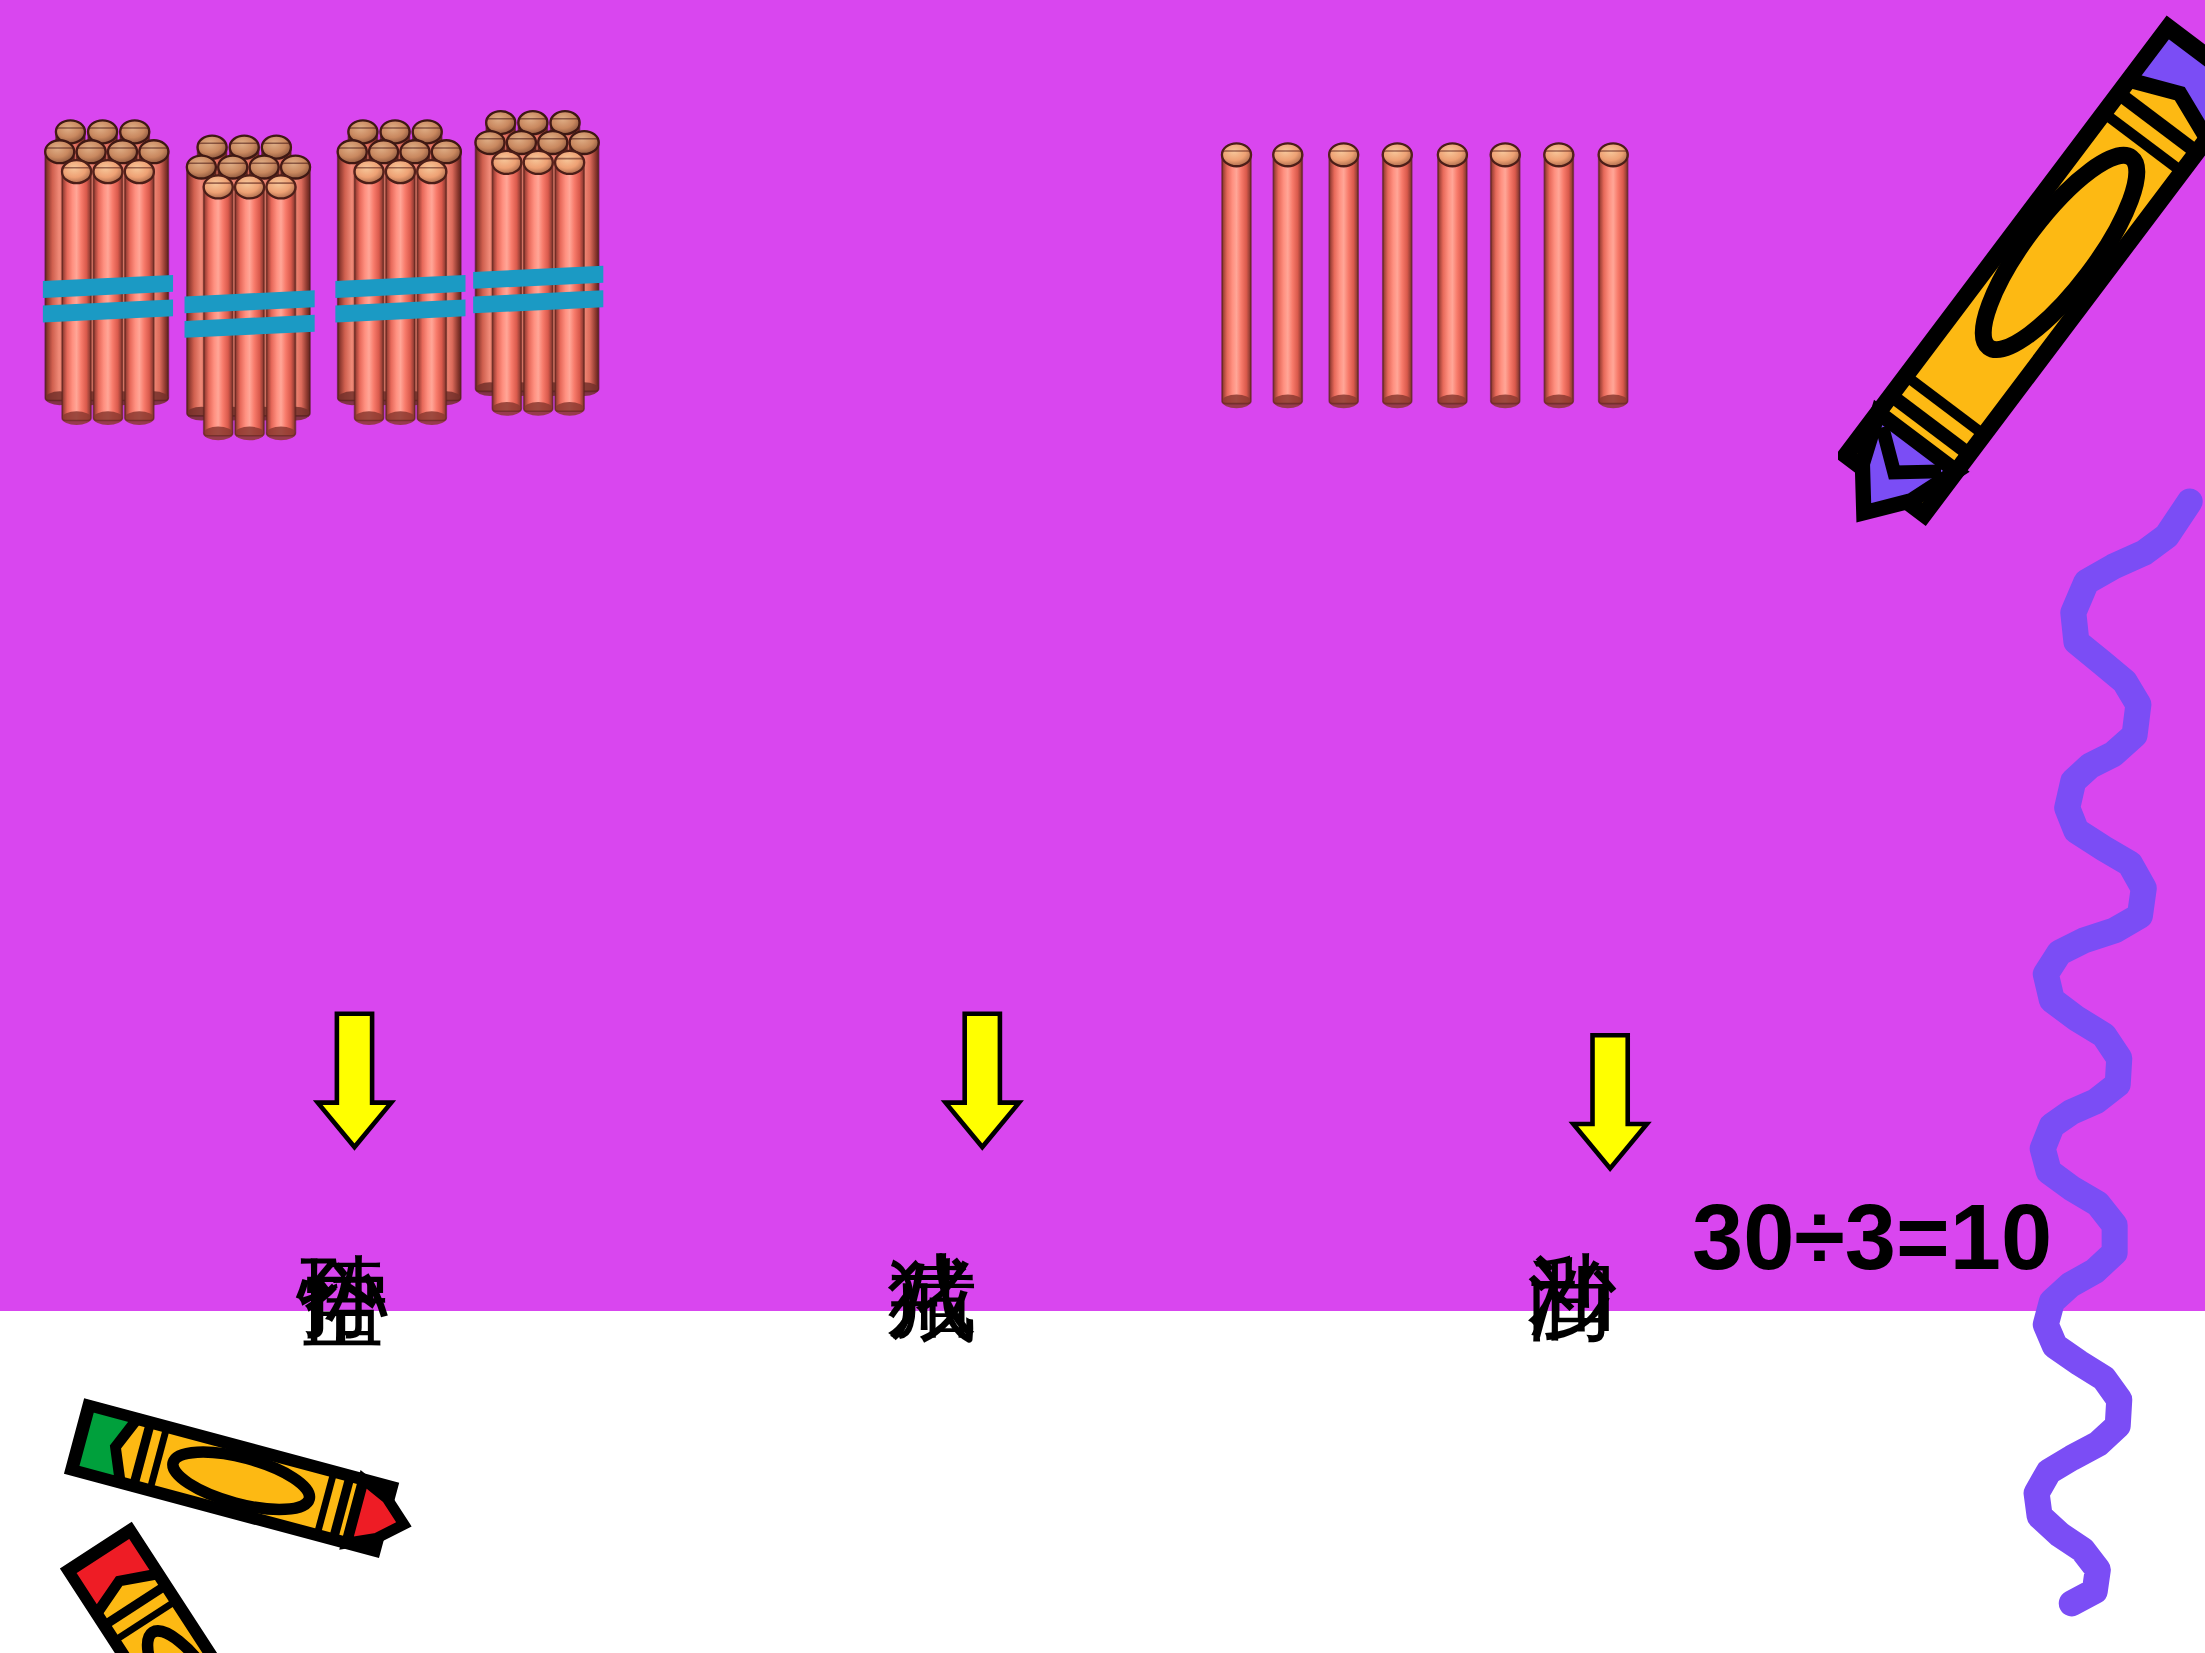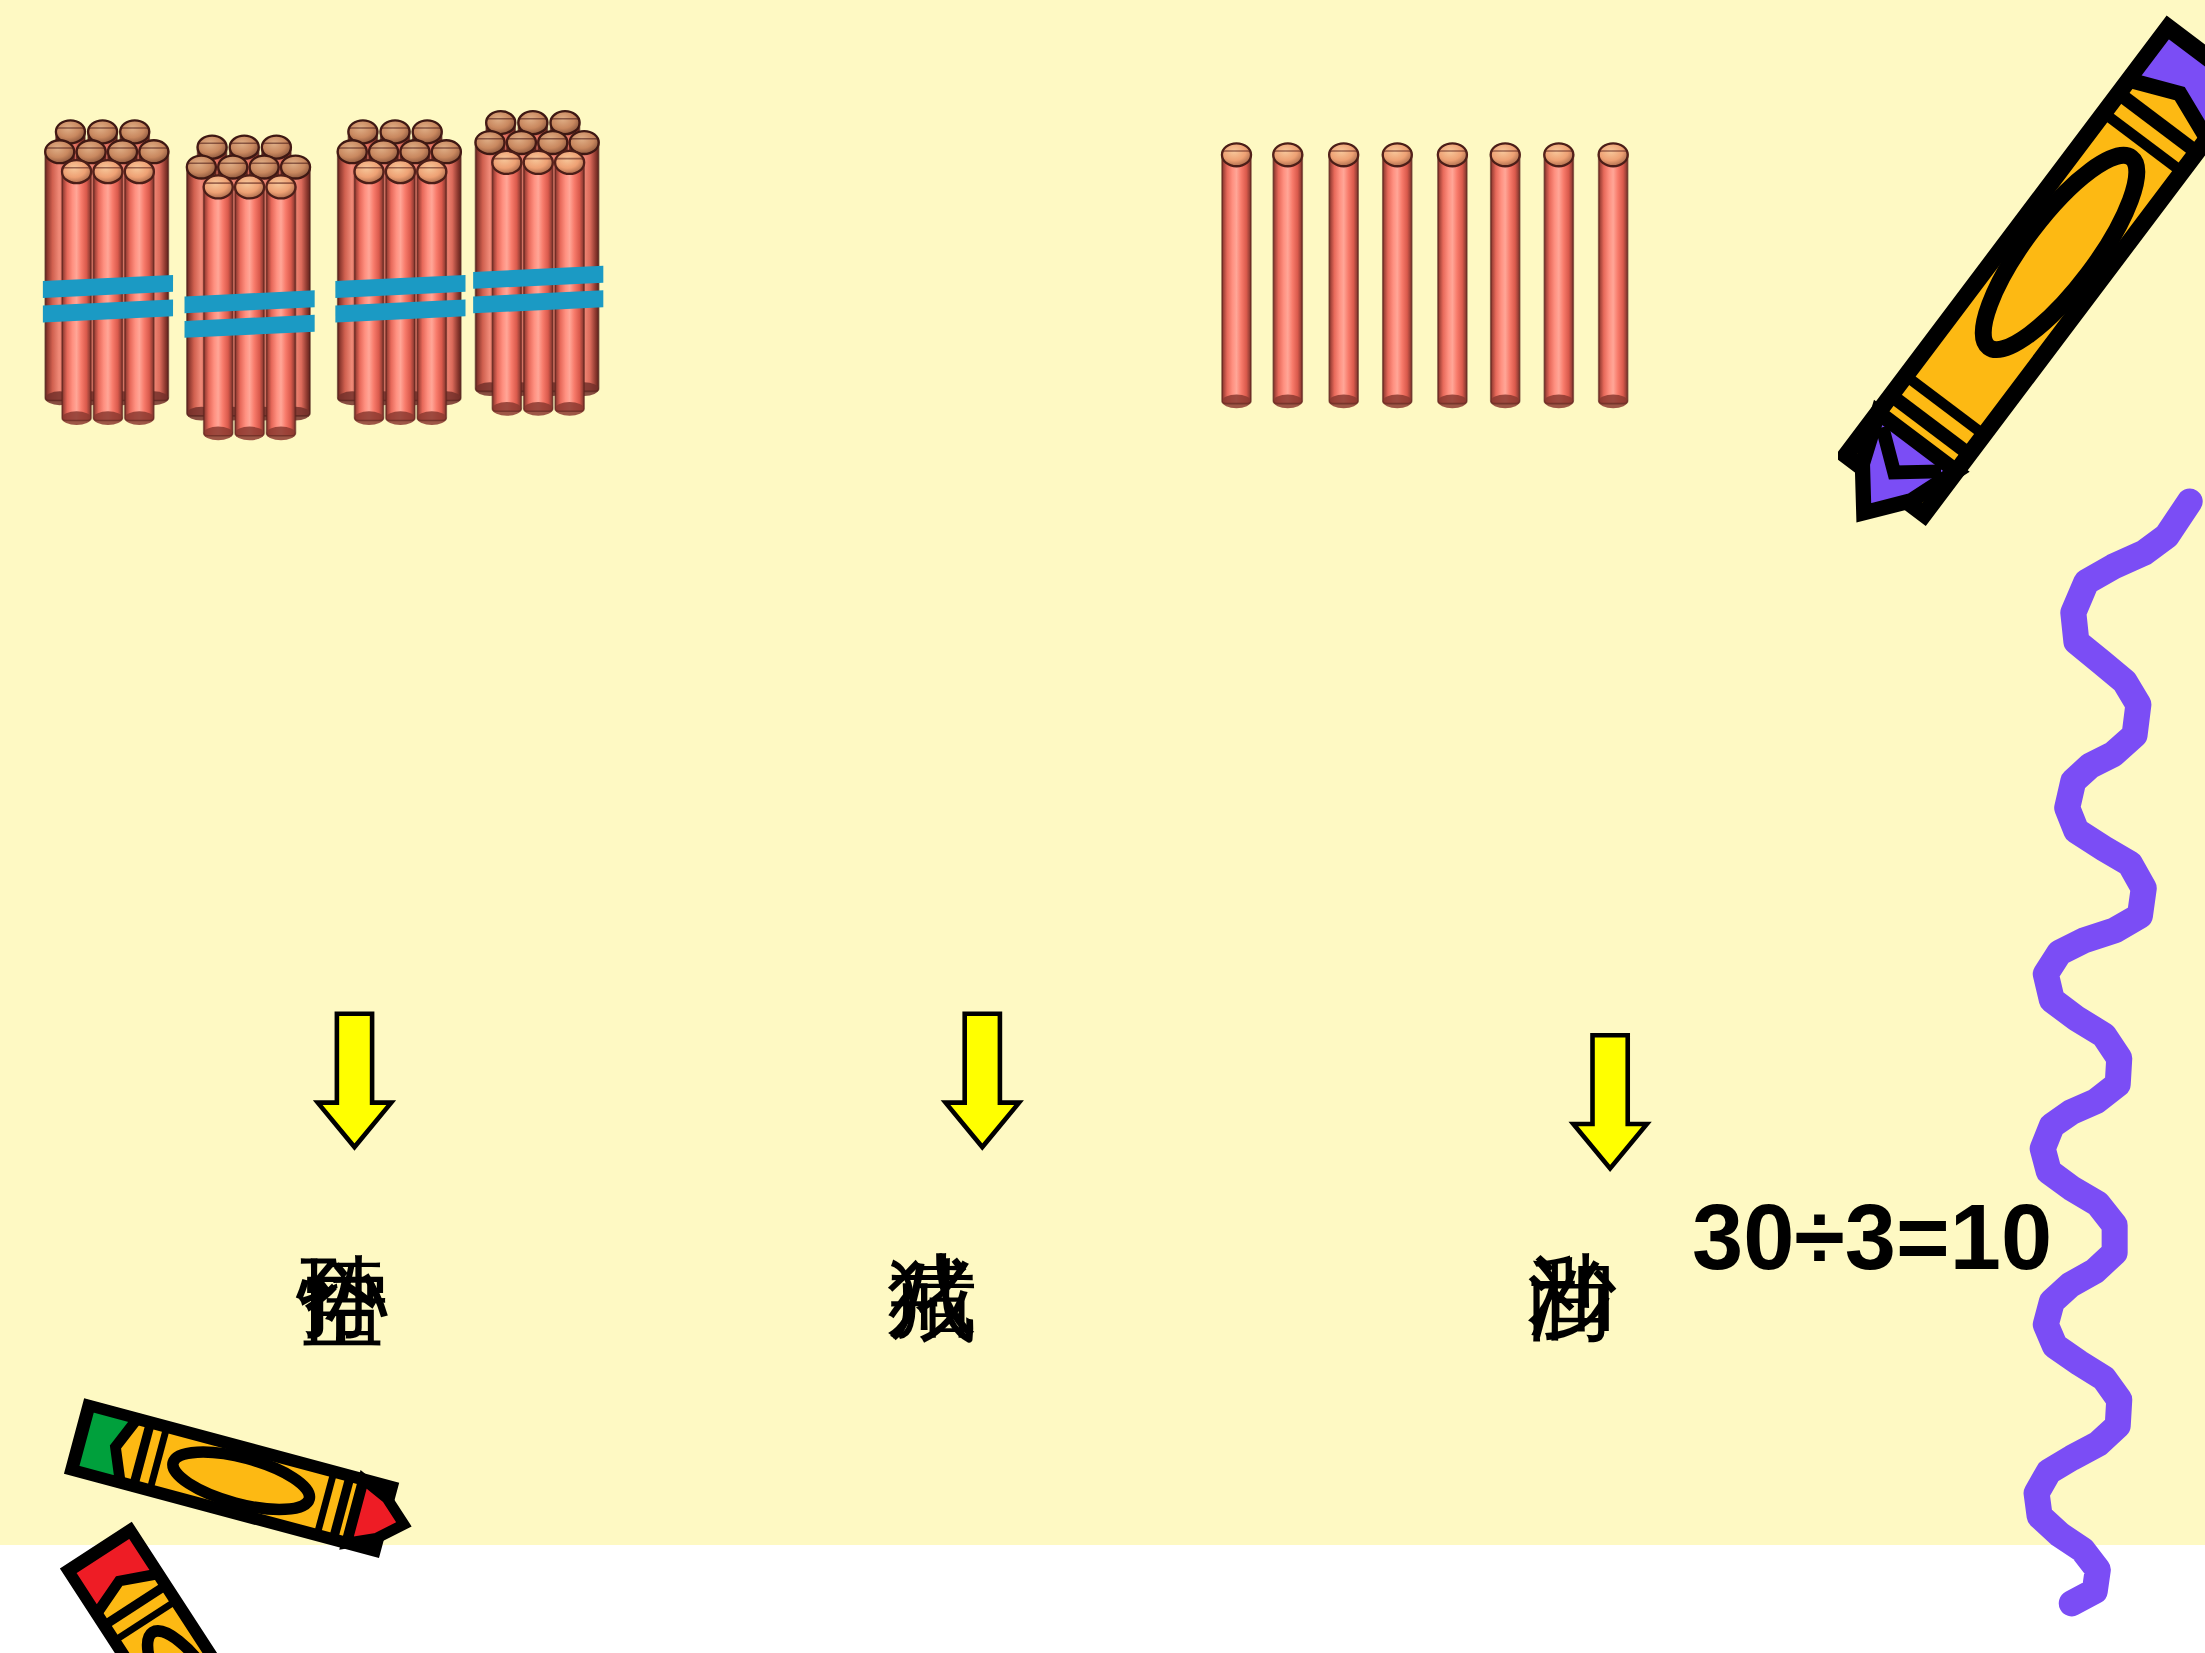--- a/index.html
+++ b/index.html
@@ -11,22 +11,22 @@
     width: 2205px;
     height: 1654px;
     position: relative;
     overflow: hidden;
     font-family: "Liberation Sans", sans-serif;
   }
   #stage {
     position: absolute;
     left: 0; top: 0;
     width: 2205px;
-    height: 1545px;
-    background: #fef9c3;
+    height: 1311px;
+    background: #d946ef;
   }
   .layer {
     position: absolute;
     left: 0; top: 0;
     width: 2205px;
     height: 1654px;
     pointer-events: none;
   }
   .abs { position: absolute; }
 

